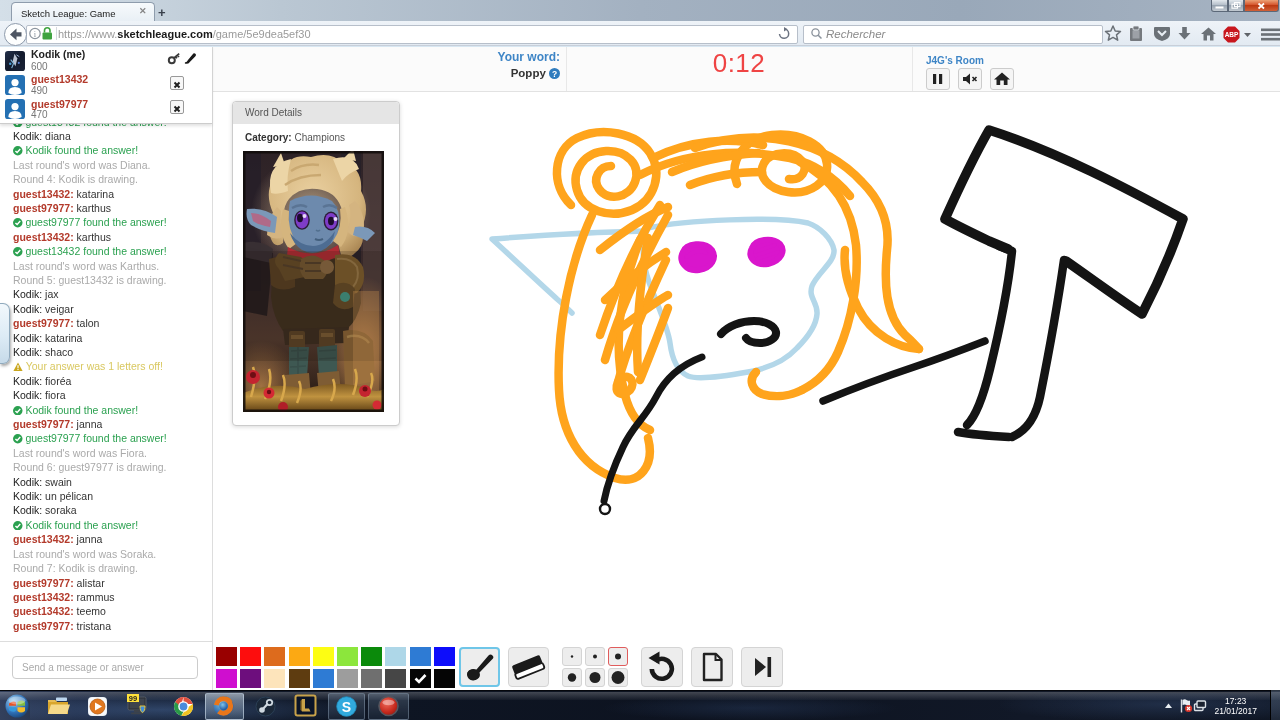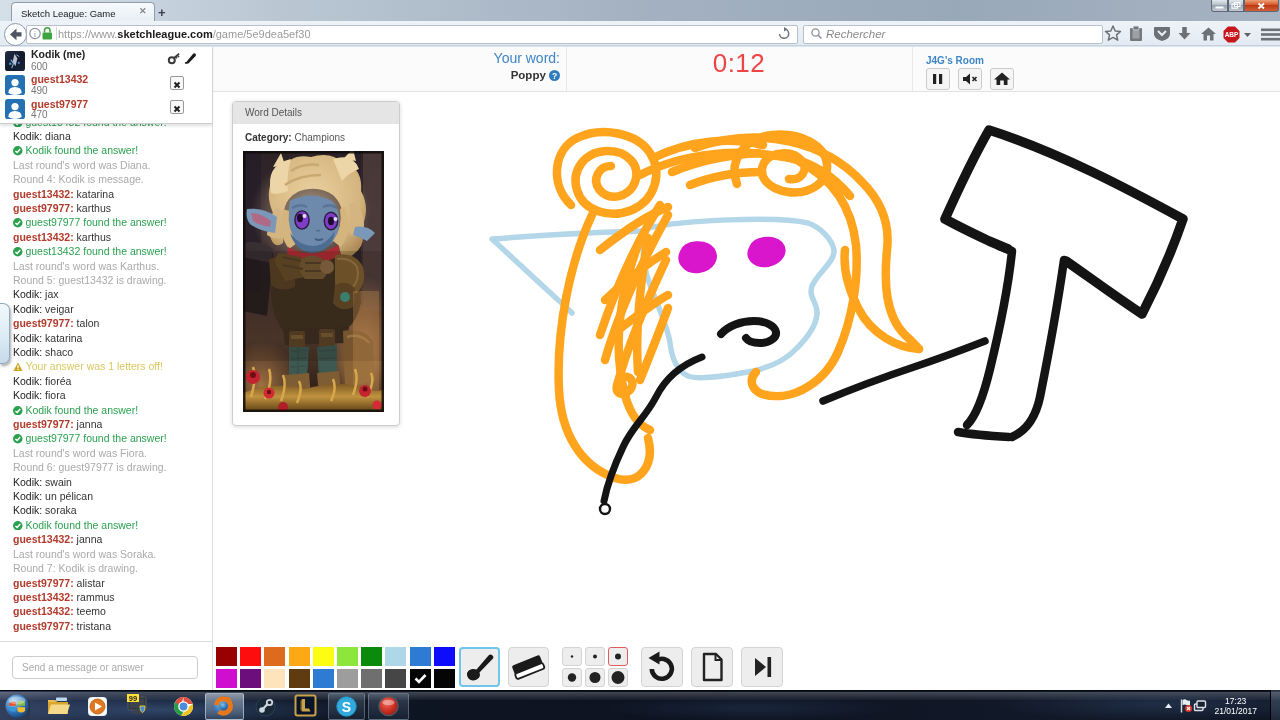--- a/index.html
+++ b/index.html
@@ -37,21 +37,21 @@
 .wrn{color:#d9c860;}
 .ck{vertical-align:-1.5px;}
 #chatline{left:0;top:641px;width:212px;height:1px;background:#ddd;z-index:6;}
 #msginput{left:12px;top:656px;width:186px;height:23px;border:1px solid #ccc;border-radius:4px;box-sizing:border-box;background:#fff;z-index:6;padding-left:25px;}
 #msginput span{position:absolute;left:9px;top:5px;font-size:10px;color:#aaa;}
 #bluetab{left:0px;top:303px;width:9px;height:59px;background:linear-gradient(#f2f8fc 0%,#dcebf5 55%,#c6dae9 100%);border:1px solid #90aabd;border-left:none;border-radius:0 7px 7px 0;box-shadow:1px 2px 3px rgba(0,0,0,0.35);z-index:4;}
 
 #gheader{left:213px;top:46px;width:1067px;height:46px;background:#fbfbfb;border-bottom:1px solid #e2e2e2;box-sizing:border-box;}
 .hdiv{top:46px;width:1px;height:45px;background:#e8e8e8;}
 #yourword{left:380px;top:50px;width:180px;text-align:right;}
-#yourword .l1{font-size:14px;font-weight:normal;color:#3e85c6;}
+#yourword .l1{font-size:12px;font-weight:bold;color:#3e85c6;}
 #yourword .l2{font-size:11.5px;font-weight:bold;color:#333;margin-top:3px;}
 #timer{left:566px;top:48px;width:346px;text-align:center;}
 #timer .t{font-size:26px;color:#ef4444;letter-spacing:0.5px;}
 #timer .r{font-size:10.5px;color:#333;margin-top:-1px;}
 #room{left:926px;top:50px;}
 #room .rn{font-size:10px;font-weight:bold;color:#3e85c6;}
 .rbtn{position:absolute;top:18px;width:24px;height:22px;background:#f5f5f5;border:1px solid #ccc;border-radius:3px;box-sizing:border-box;}
 
 #wordpanel{left:232px;top:101px;width:168px;height:325px;background:#fff;border:1px solid #ccc;border-radius:4px;box-shadow:0 1px 4px rgba(0,0,0,0.15);z-index:8;box-sizing:border-box;}
 #wp-head{position:absolute;left:0;top:0;width:100%;height:22px;background:#e5e5e5;border-bottom:1px solid #e5e5e5;border-radius:4px 4px 0 0;box-sizing:border-box;}
@@ -153,21 +153,21 @@
 <div class="grn"><svg class="ck" width="9.5" height="9.5" viewBox="0 0 11 11">
         <circle cx="5.5" cy="5.5" r="5.5" fill="#2ba150"></circle>
         <path d="M 2.8 5.7 L 4.8 7.6 L 8.4 3.6" stroke="#fff" stroke-width="1.7" fill="none"></path>
       </svg> guest13432 found the answer!</div>
 <div><span class="nk">Kodik:</span> diana</div>
 <div class="grn"><svg class="ck" width="9.5" height="9.5" viewBox="0 0 11 11">
         <circle cx="5.5" cy="5.5" r="5.5" fill="#2ba150"></circle>
         <path d="M 2.8 5.7 L 4.8 7.6 L 8.4 3.6" stroke="#fff" stroke-width="1.7" fill="none"></path>
       </svg> Kodik found the answer!</div>
 <div class="gry">Last round's word was Diana.</div>
-<div class="gry">Round 4: Kodik is message.</div>
+<div class="gry">Round 4: Kodik is drawing.</div>
 <div><span class="ng">guest13432:</span> katarina</div>
 <div><span class="ng">guest97977:</span> karthus</div>
 <div class="grn"><svg class="ck" width="9.5" height="9.5" viewBox="0 0 11 11">
         <circle cx="5.5" cy="5.5" r="5.5" fill="#2ba150"></circle>
         <path d="M 2.8 5.7 L 4.8 7.6 L 8.4 3.6" stroke="#fff" stroke-width="1.7" fill="none"></path>
       </svg> guest97977 found the answer!</div>
 <div><span class="ng">guest13432:</span> karthus</div>
 <div class="grn"><svg class="ck" width="9.5" height="9.5" viewBox="0 0 11 11">
         <circle cx="5.5" cy="5.5" r="5.5" fill="#2ba150"></circle>
         <path d="M 2.8 5.7 L 4.8 7.6 L 8.4 3.6" stroke="#fff" stroke-width="1.7" fill="none"></path>

